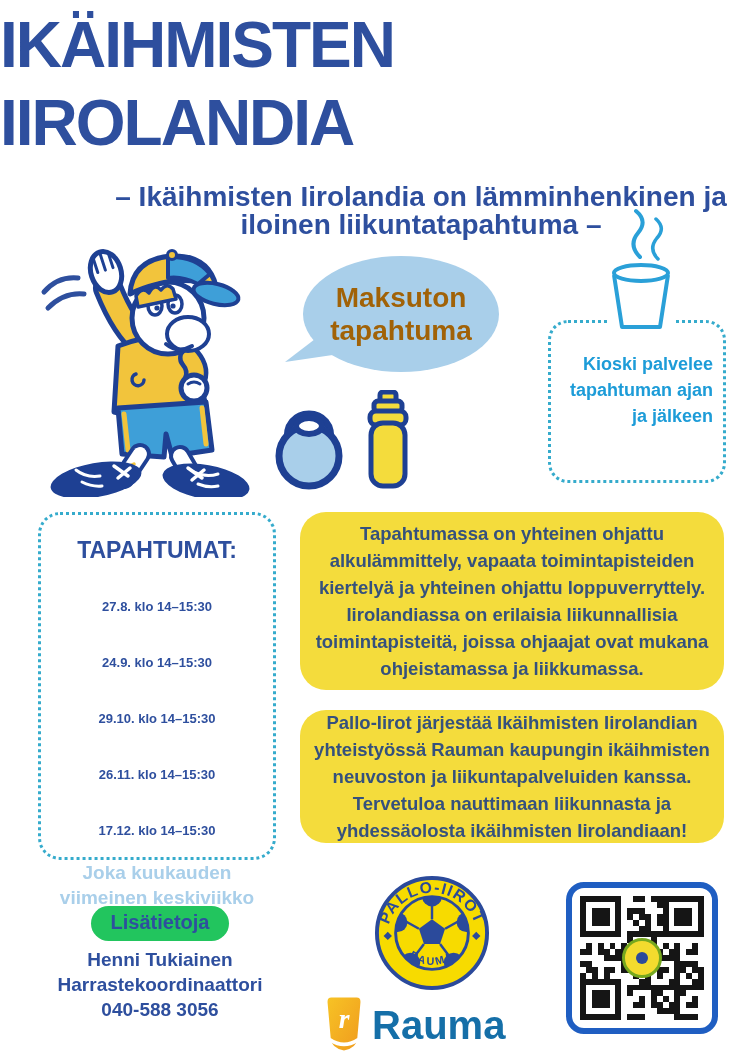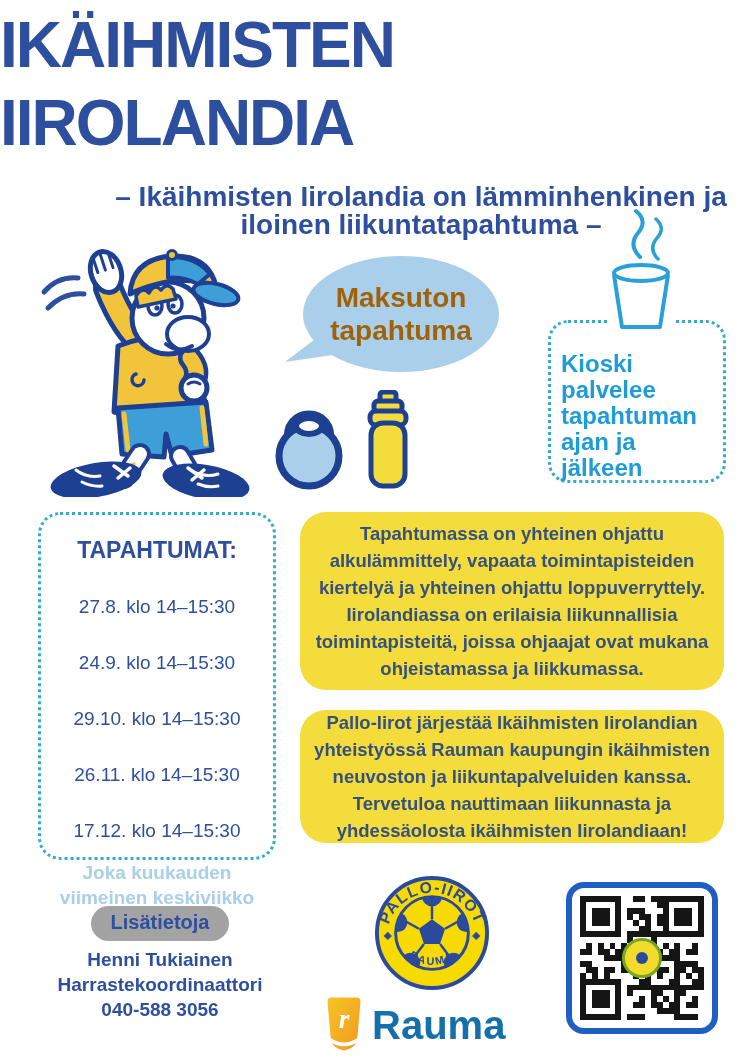--- a/index.html
+++ b/index.html
@@ -15,40 +15,40 @@
   
   .mascot{position:absolute;left:18px;top:242px;width:248px;height:255px;}
   .bubble{position:absolute;left:283px;top:250px;width:232px;height:138px;}
   .bubble svg{position:absolute;left:0;top:0;width:100%;height:100%;}
   .bubble-text{position:absolute;left:20px;top:8px;width:196px;height:112px;
     display:flex;flex-direction:column;justify-content:center;align-items:center;
     color:#a16207;font-weight:bold;font-size:28px;line-height:33px;}
   .cup{position:absolute;left:596px;top:203px;width:90px;height:130px;z-index:2;}
   .kiosk-box{position:absolute;left:548px;top:320px;width:178px;height:163px;box-sizing:border-box;
     border:3px dotted #35ABCC;border-radius:20px;}
-  .kiosk-text{position:absolute;left:10px;right:10px;top:28px;text-align:left;
-    color:#1D9CD8;font-weight:bold;font-size:24px;line-height:26px;}
+  .kiosk-text{position:absolute;left:10px;right:10px;top:28px;text-align:right;
+    color:#1D9CD8;font-weight:bold;font-size:18px;line-height:26px;}
   .kettlebell{position:absolute;left:268px;top:398px;width:82px;height:92px;}
   .bottle{position:absolute;left:356px;top:390px;width:64px;height:100px;}
   
   .events-box{position:absolute;left:38px;top:512px;width:238px;height:348px;box-sizing:border-box;
     border:3px dotted #35ABCC;border-radius:22px;text-align:center;color:#2E4F9E;padding:22px 4px;}
   .events-heading{font-size:23px;font-weight:bold;margin-bottom:20px;}
-  .event-date{font-size:19px;font-weight:normal;line-height:27px;margin-top:29px;}
+  .event-date{font-size:13px;font-weight:bold;line-height:27px;margin-top:29px;}
   .events-location{margin-top:12px;font-size:19px;font-weight:bold;line-height:25px;}
   .events-note{margin-top:16px;color:#A9CFEA;font-size:19px;font-weight:bold;line-height:25px;}
   
   .ybox{position:absolute;left:300px;width:424px;background:#F4DC3C;border-radius:26px;box-sizing:border-box;
     display:flex;align-items:center;justify-content:center;text-align:center;
     color:#35517D;font-weight:bold;font-size:18.5px;line-height:27px;padding:12px 4px;}
   .ybox1{top:512px;height:178px;}
   .ybox2{top:710px;height:133px;}
   
   .contact{position:absolute;left:10px;top:906px;width:300px;text-align:center;color:#2E4F9E;}
-  .contact-pill{display:inline-block;background:#a3a3a3;border-radius:999px;
+  .contact-pill{display:inline-block;background:#22c55e;border-radius:999px;
     padding:5px 20px 7px;font-size:20px;font-weight:bold;margin-bottom:6px;}
   .contact-line{font-size:19px;font-weight:bold;line-height:25px;}
   
   .badge{position:absolute;left:374px;top:874px;width:116px;height:118px;}
   .city-logo{position:absolute;left:326px;top:994px;height:62px;display:flex;align-items:center;gap:10px;}
   .city-name{color:#156FA8;font-size:40px;font-weight:bold;line-height:62px;}
   
   .qr-frame{position:absolute;left:566px;top:882px;width:152px;height:152px;box-sizing:border-box;
     border:6px solid #1F5EC2;border-radius:18px;background:#fff;padding:8px;}
   .qr-grid{position:relative;width:100%;height:100%;display:grid;

